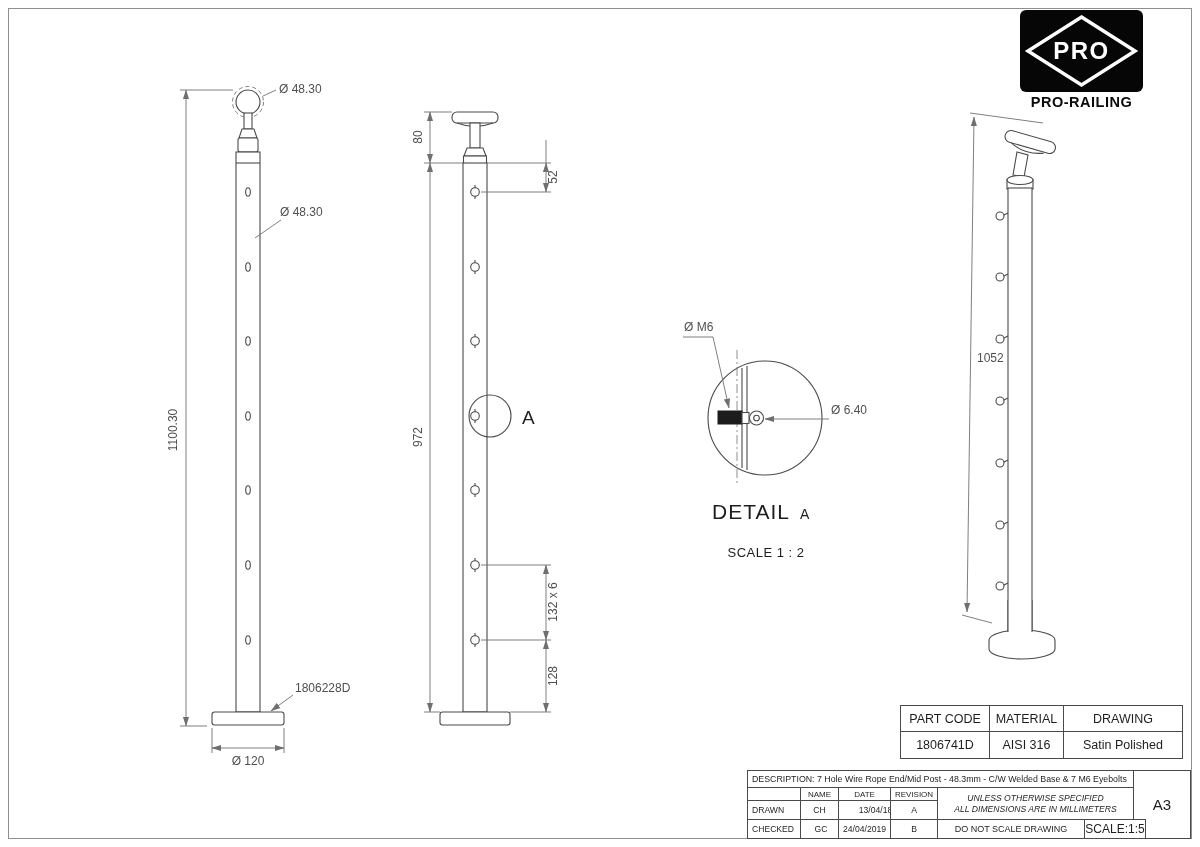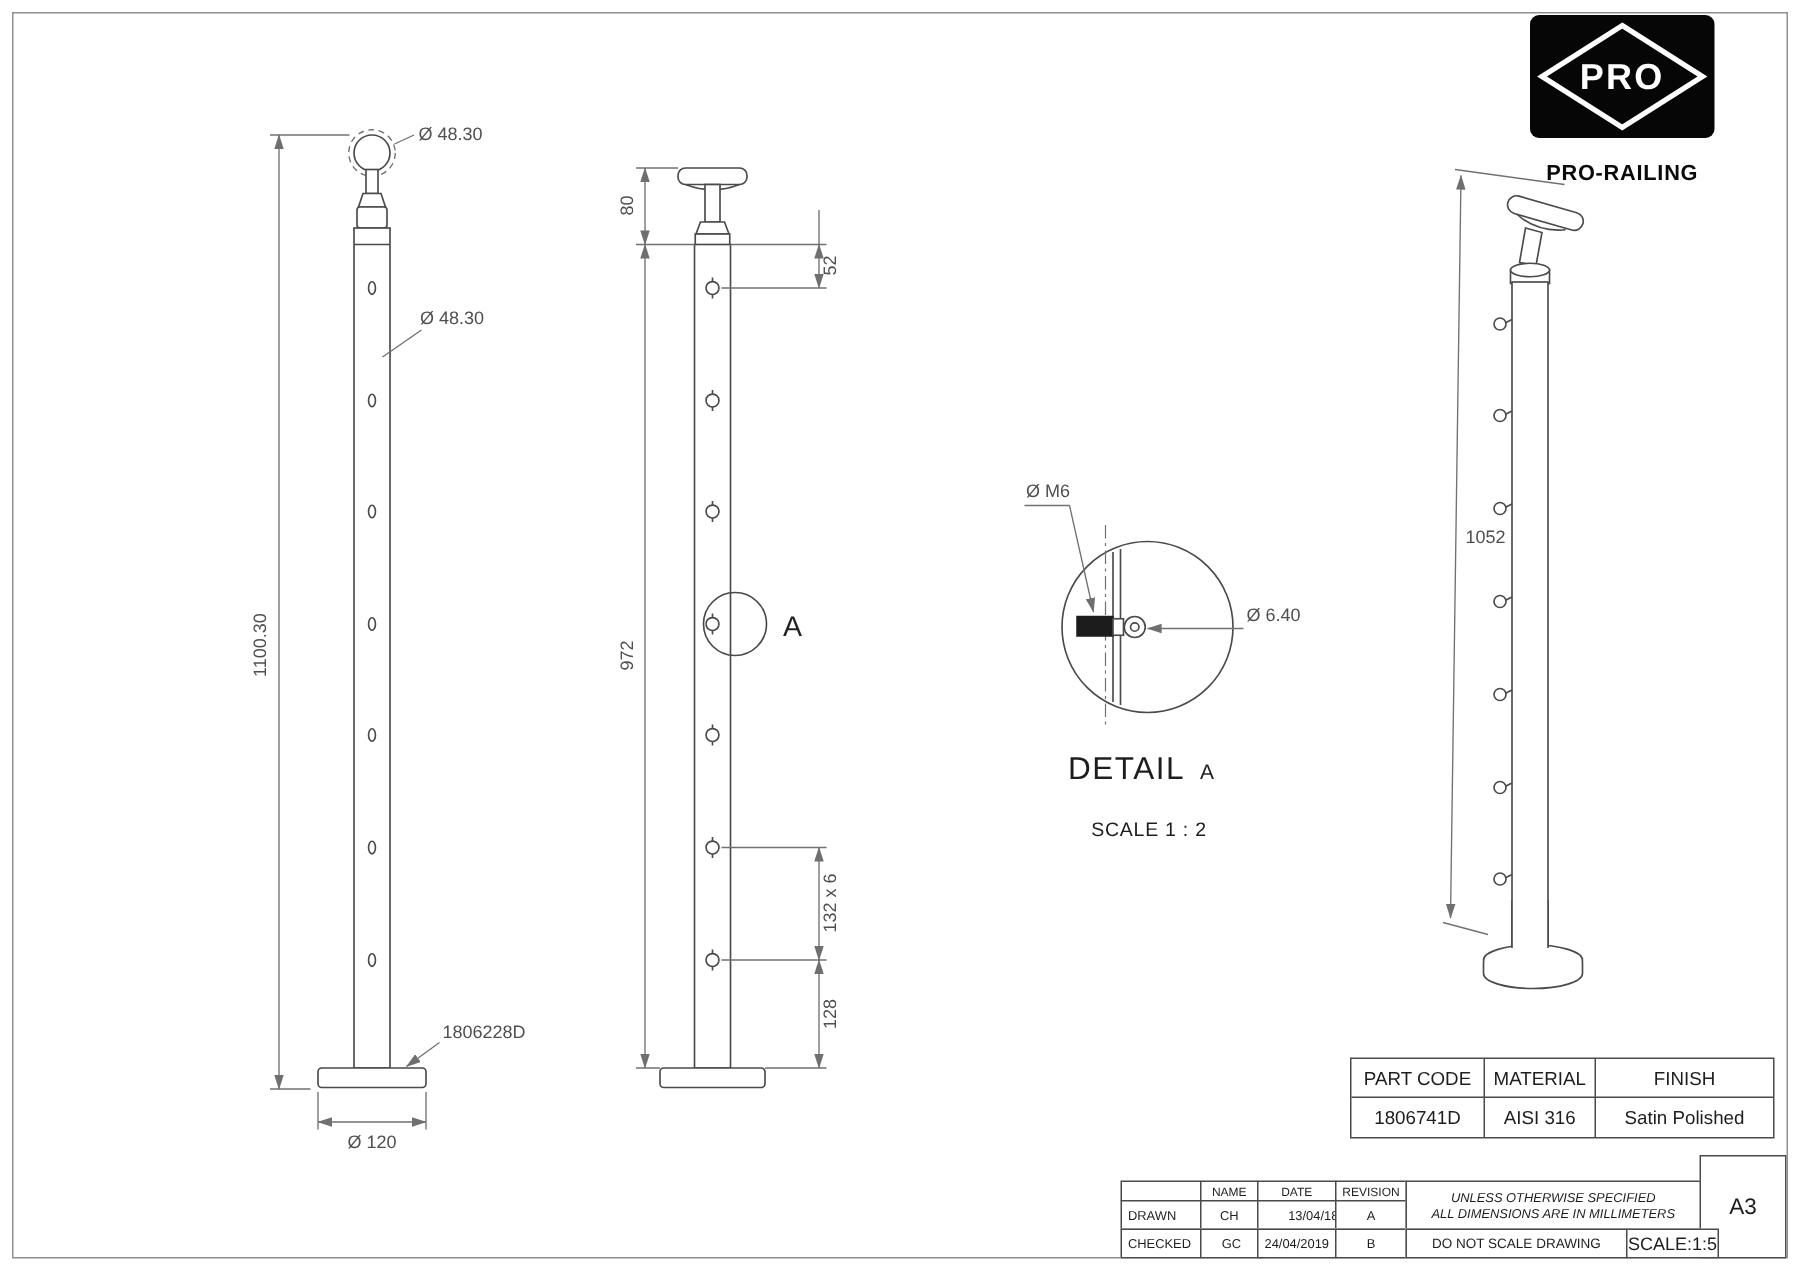--- a/index.html
+++ b/index.html
@@ -15,21 +15,21 @@
   .dimtext{font-size:12px;fill:#4f4f4f;}
   .marker-a{font-size:19px;fill:#222;}
   .detail-title{font-size:21px;fill:#1d1d1d;letter-spacing:1px;}
   .detail-ref{font-size:14px;fill:#1d1d1d;}
   .detail-scale{font-size:13px;fill:#1d1d1d;letter-spacing:0.5px;}
 
   
   .logo{position:absolute;left:1020px;top:10px;width:123px;text-align:center;}
   .logo-box{width:123px;height:82px;background:#060606;border-radius:6px;display:flex;align-items:center;justify-content:center;}
   .logo-pro{font-weight:bold;font-size:24px;fill:#fff;letter-spacing:1.5px;}
-  .logo-name{font-weight:bold;font-size:14.5px;letter-spacing:0.5px;color:#0a0a0a;margin-top:16px;text-align:center;}
+  .logo-name{font-weight:bold;font-size:14.5px;letter-spacing:0.5px;color:#0a0a0a;margin-top:2px;text-align:center;}
 
   
   .part-table{position:absolute;left:900px;top:705px;width:281px;height:52px;border:1px solid #4a4a4a;display:grid;grid-template-columns:89px 74px 118px;grid-template-rows:26px 26px;background:#fff;box-sizing:content-box;}
   .part-table .cell{box-sizing:border-box;border-right:1px solid #4a4a4a;border-bottom:1px solid #4a4a4a;display:flex;align-items:center;justify-content:center;font-size:12.5px;color:#1e1e1e;white-space:nowrap;}
   .part-table .cell.lastc{border-right:none;}
   .part-table .cell.lastr{border-bottom:none;}
 
   
   .tblock{position:absolute;left:747px;top:770px;width:444px;height:69px;background:#fff;}
   .tb{position:absolute;box-sizing:border-box;border:1px solid #4a4a4a;background:#fff;display:flex;align-items:center;justify-content:center;color:#1e1e1e;white-space:nowrap;overflow:hidden;}
@@ -221,27 +221,28 @@
       <polygon points="61.5,7 115,41 61.5,75 8,41" fill="#060606" stroke="#ffffff" stroke-width="3.5"></polygon>
       <text class="logo-pro" x="61.5" y="49" text-anchor="middle">PRO</text>
     </svg>
   </div>
   <div class="logo-name">PRO-RAILING</div>
 </div>
 
 <div class="part-table">
   <div class="cell">PART CODE</div>
   <div class="cell">MATERIAL</div>
-  <div class="cell lastc">FINISH</div>
+  <div class="cell lastc">DRAWING</div>
   <div class="cell lastr">1806741D</div>
   <div class="cell lastr">AISI 316</div>
   <div class="cell lastc lastr">Satin Polished</div>
 </div>
 
 <div class="tblock">
+  <div class="tb desc left">DESCRIPTION:  7 Hole Wire Rope End/Mid Post - 48.3mm - C/W Welded Base &amp; 7 M6 Eyebolts</div>
   <div class="tb a3">A3</div>
 
   <div class="tb hdr" style="left:0;top:17px;width:54px;height:14px;"></div>
   <div class="tb hdr" style="left:53px;top:17px;width:39px;height:14px;">NAME</div>
   <div class="tb hdr" style="left:91px;top:17px;width:53px;height:14px;">DATE</div>
   <div class="tb hdr" style="left:143px;top:17px;width:48px;height:14px;">REVISION</div>
 
   <div class="tb row left" style="left:0;top:30px;width:56px;height:20px;text-align:center;">DRAWN</div>
   <div class="tb row" style="left:53px;top:30px;width:39px;height:20px;">CH</div>
   <div class="tb row" style="left:91px;top:30px;width:75px;height:20px;">13/04/18</div>

